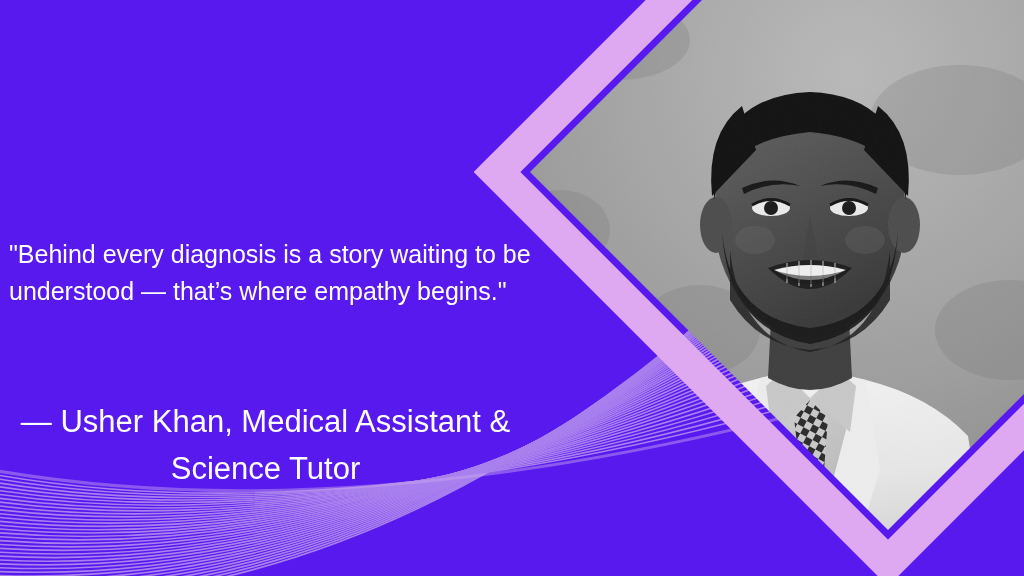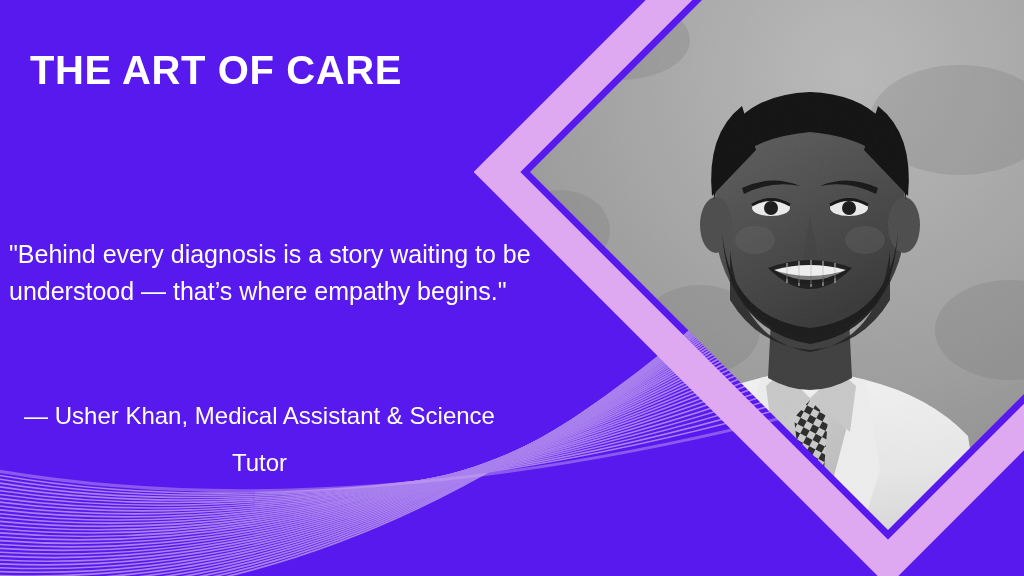--- a/index.html
+++ b/index.html
@@ -61,23 +61,23 @@
     font-size: 25px;
     line-height: 37px;
     font-weight: 400;
     color: #ffffff;
   }
   #attribution {
     position: absolute;
     left: 0px;
     top: 385px;
     width: 505px;
-    margin: 7px;
+    margin: 13px;
     text-align: center;
-    font-size: 24px;
+    font-size: 31px;
     line-height: 47px;
     font-weight: 400;
     color: #ffffff;
   }
 </style>
 </head>
 <body>
 
 <div id="slide">
 
@@ -240,20 +240,19 @@
       <ellipse cx="865" cy="240" rx="20" ry="14" fill="#7b6e62" opacity="0.25"></ellipse>
 
       <rect x="500" y="-200" width="780" height="780" fill="#808080" style="mix-blend-mode:color" opacity="1"></rect>
       <rect x="500" y="-200" width="780" height="780" filter="url(#grain)" fill="none" opacity="0.5"></rect>
     </g>
 
     <polygon points="497,172 888,-219 1279,172 888,563" fill="none" stroke="#dfa9f2" stroke-width="33"></polygon>
   </svg>
 
   <div class="text-layer">
-    <h1 id="headline">THE ART OF CARE</h1>
 
     <p id="quote">"Behind every diagnosis is a story waiting to be understood — that’s where empathy begins."</p>
 
     <p id="attribution">— Usher Khan, Medical Assistant &amp; Science Tutor</p>
   </div>
 
 </div>
 
 </body></html>

